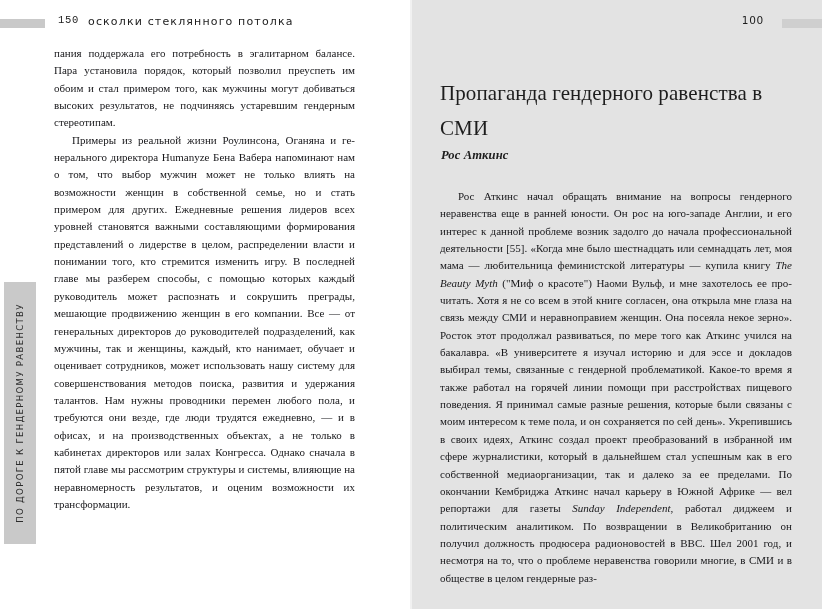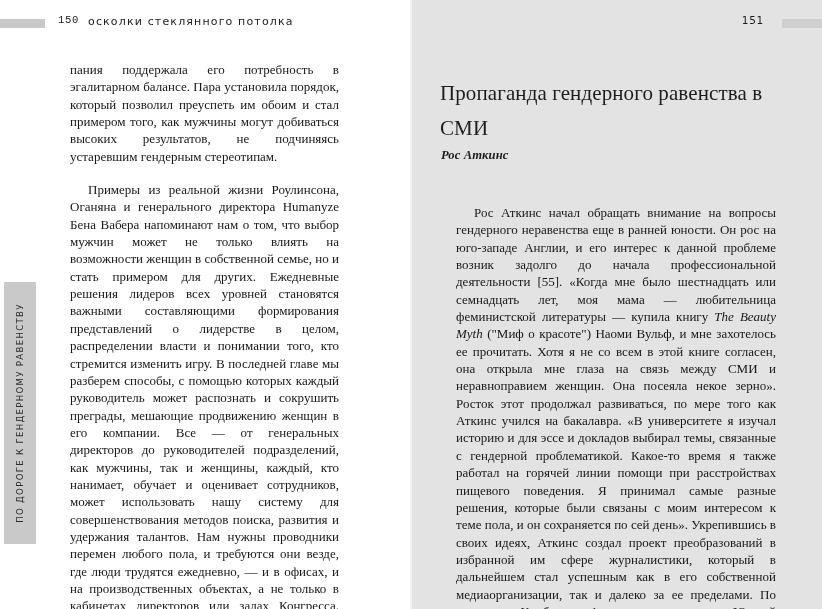--- a/index.html
+++ b/index.html
@@ -175,24 +175,24 @@
 
   .body-right {
     position: absolute;
     left: 30px;
     top: 188px;
     width: 352px;
   }
 
   
   .para {
-    margin: 16px;
+    margin: 0;
     text-align: justify;
     text-justify: inter-word;
-    font-size: 13px;
+    font-size: 11px;
     line-height: 17.35px;
     color: #17171a;
     hyphens: manual;
   }
   .para.indent {
     text-indent: 18px;
   }
   .para em,
   .para i {
     font-style: italic;
@@ -221,21 +221,21 @@
     </div>
 
   </div>
 
   <div class="rule-divider"></div>
 
   <div id="page-right">
 
     <div class="head-right">
       <div class="head-bar-right"></div>
-      <div class="head-folio-right">151</div>
+      <div class="head-folio-right">100</div>
     </div>
 
     <h1 class="chapter-title">Пропаганда гендерного равенства в СМИ</h1>
 
     <div class="chapter-author">Рос Аткинс</div>
 
     <div class="body-right">
       <p class="para indent" id="recto-paragraph">Рос Аткинс начал обращать внимание на вопросы гендер­ного неравенства еще в ранней юности. Он рос на юго-запа­де Англии, и его интерес к данной проблеме возник задолго до начала профессиональной деятельности [55]. «Когда мне было шестнадцать или семнадцать лет, моя мама — любитель­ница феминистской литературы — купила книгу <em>The Beauty Myth</em> ("Миф о красоте") Наоми Вульф, и мне захотелось ее про­читать. Хотя я не со всем в этой книге согласен, она открыла мне глаза на связь между СМИ и неравноправием женщин. Она посеяла некое зерно». Росток этот продолжал развиваться, по мере того как Аткинс учился на бакалавра. «В университе­те я изучал историю и для эссе и докладов выбирал темы, свя­занные с гендерной проблематикой. Какое-то время я также работал на горячей линии помощи при расстройствах пище­вого поведения. Я принимал самые разные решения, которые были связаны с моим интересом к теме пола, и он сохраня­ется по сей день». Укрепившись в своих идеях, Аткинс создал проект преобразований в избранной им сфере журналистики, который в дальнейшем стал успешным как в его собственной медиаорганизации, так и далеко за ее пределами. По окончании Кембриджа Аткинс начал карьеру в Южной Африке — вел репортажи для газеты <em>Sunday Independent</em>, работал диджеем и политическим аналитиком. По возвращении в Великобританию он получил должность продюсера радионовостей в BBC. Шел 2001 год, и несмотря на то, что о проблеме неравенства говорили многие, в СМИ и в обществе в целом гендерные раз-</p>
     </div>
 

